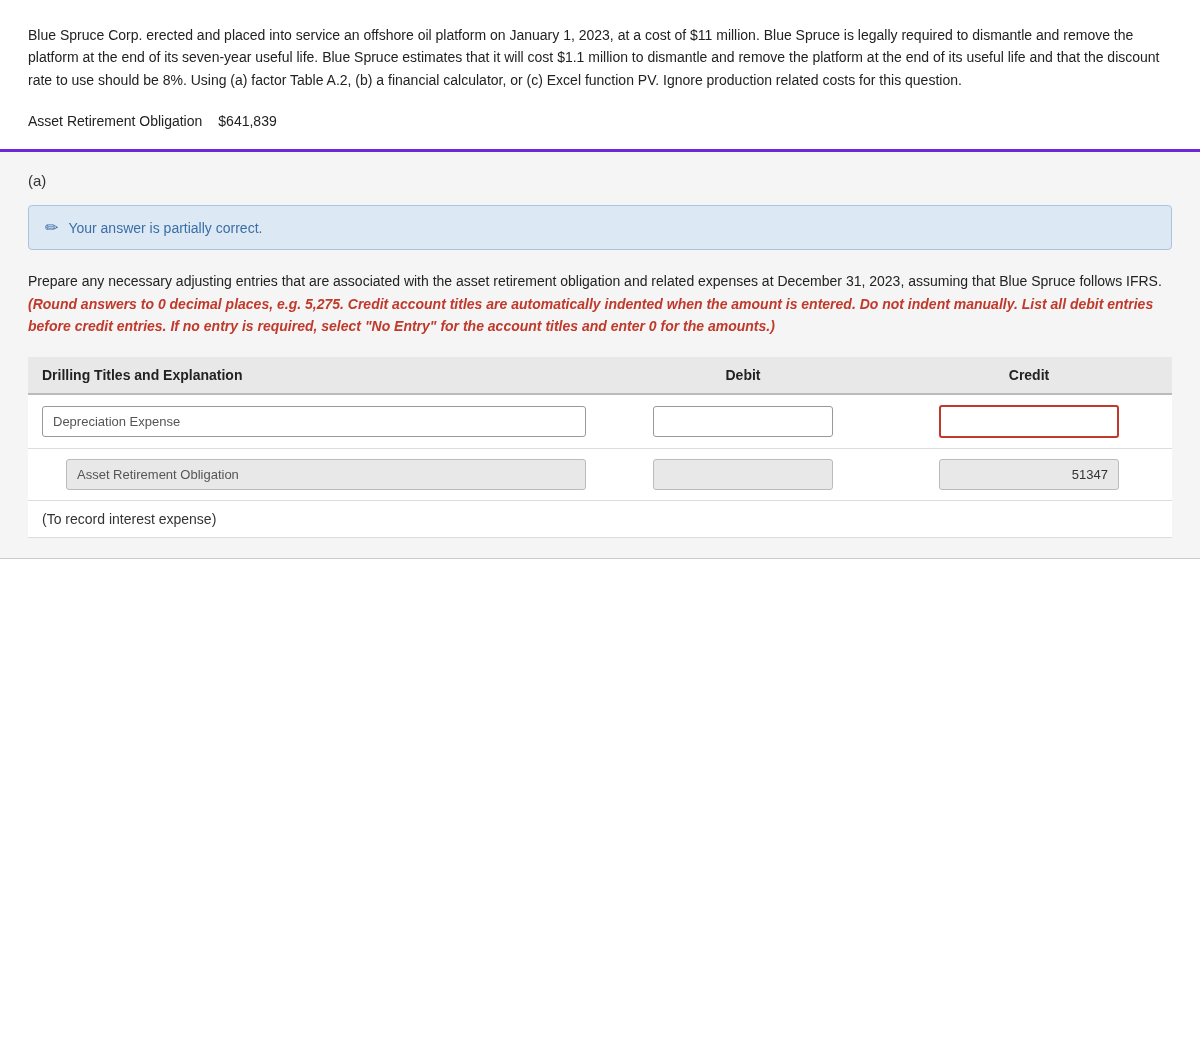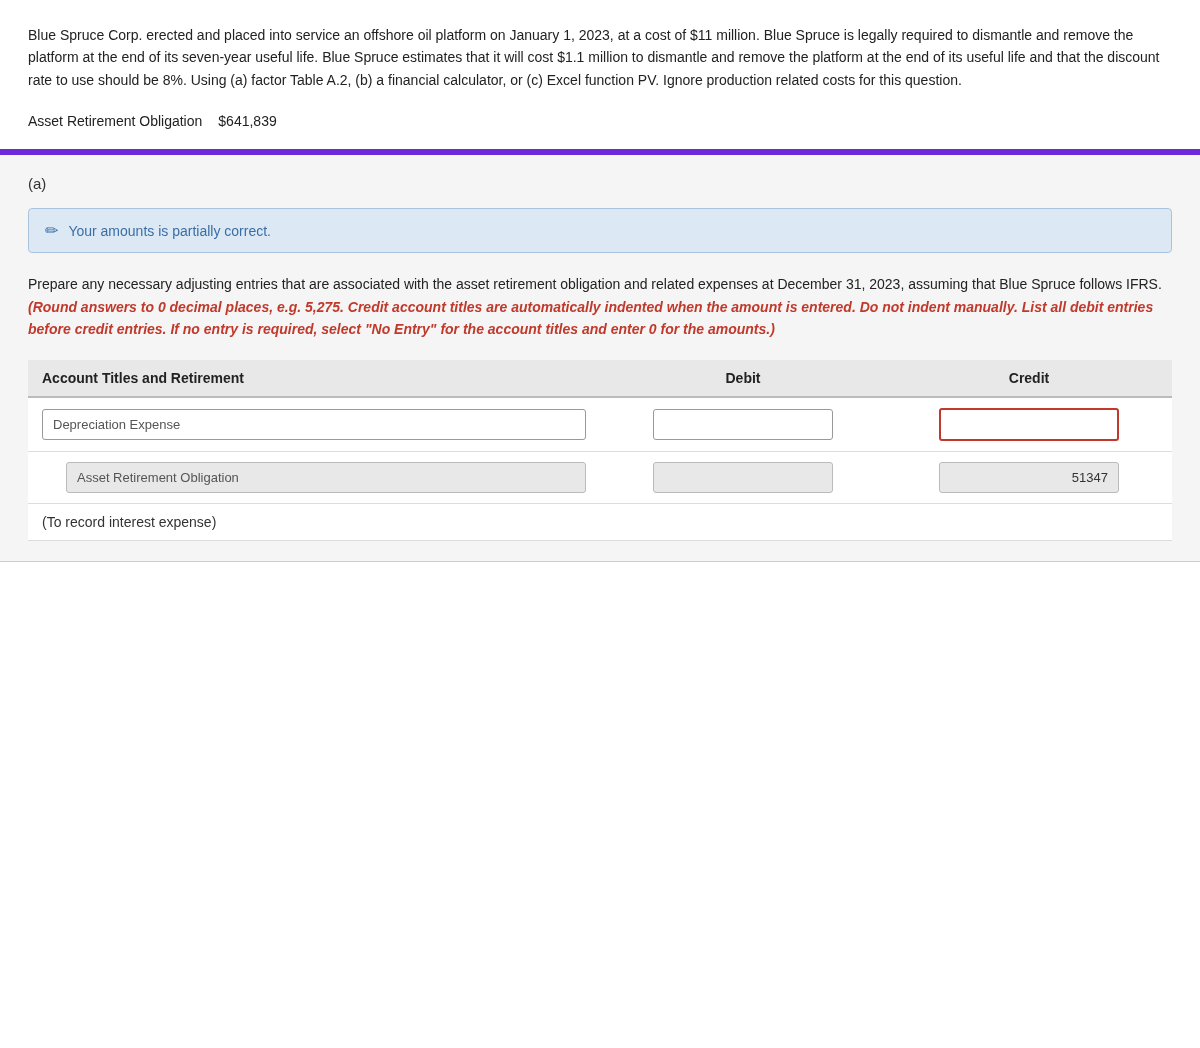--- a/index.html
+++ b/index.html
@@ -7,21 +7,21 @@
       font-family: Arial, sans-serif;
       font-size: 14px;
       color: #222;
       background: #fff;
       width: 1200px;
       min-height: 1048px;
     }
 
     .top-section {
       padding: 24px 28px 20px 28px;
-      border-bottom: 6px solid #6d28d9;
+      border-bottom: 3px solid #6d28d9;
     }
 
     .top-text {
       line-height: 1.6;
       color: #222;
       font-size: 14px;
     }
 
     .aro-line {
       margin-top: 22px;
@@ -186,32 +186,32 @@
     <span>Asset Retirement Obligation</span>
     <span>$641,839</span>
   </div>
 </div>
 
 <div class="section-a">
   <div class="section-label">(a)</div>
 
   <div class="partial-correct-banner">
     <span class="pencil-icon">✏</span>
-    <span class="partial-correct-text">Your amounts is partially correct.</span>
+    <span class="partial-correct-text">Your answer is partially correct.</span>
   </div>
 
   <div class="instructions">
     <span>Prepare any necessary adjusting entries that are associated with the asset retirement obligation and related expenses at December 31, 2023, assuming that Blue Spruce follows IFRS. </span><span class="red-italic">(Round answers to 0 decimal places, e.g. 5,275. Credit account titles are automatically indented when the amount is entered. Do not indent manually. List all debit entries before credit entries. If no entry is required, select "No Entry" for the account titles and enter 0 for the amounts.)</span>
   </div>
 
   <table class="journal-table">
     <thead>
       <tr>
         <th class="col-account">
-          <span>Account Titles and Retirement</span>
+          <span>Drilling Titles and Explanation</span>
         </th>
         <th class="col-debit">
           <span>Debit</span>
         </th>
         <th class="col-credit">
           <span>Credit</span>
         </th>
       </tr>
     </thead>
     <tbody id="journal-tbody">

